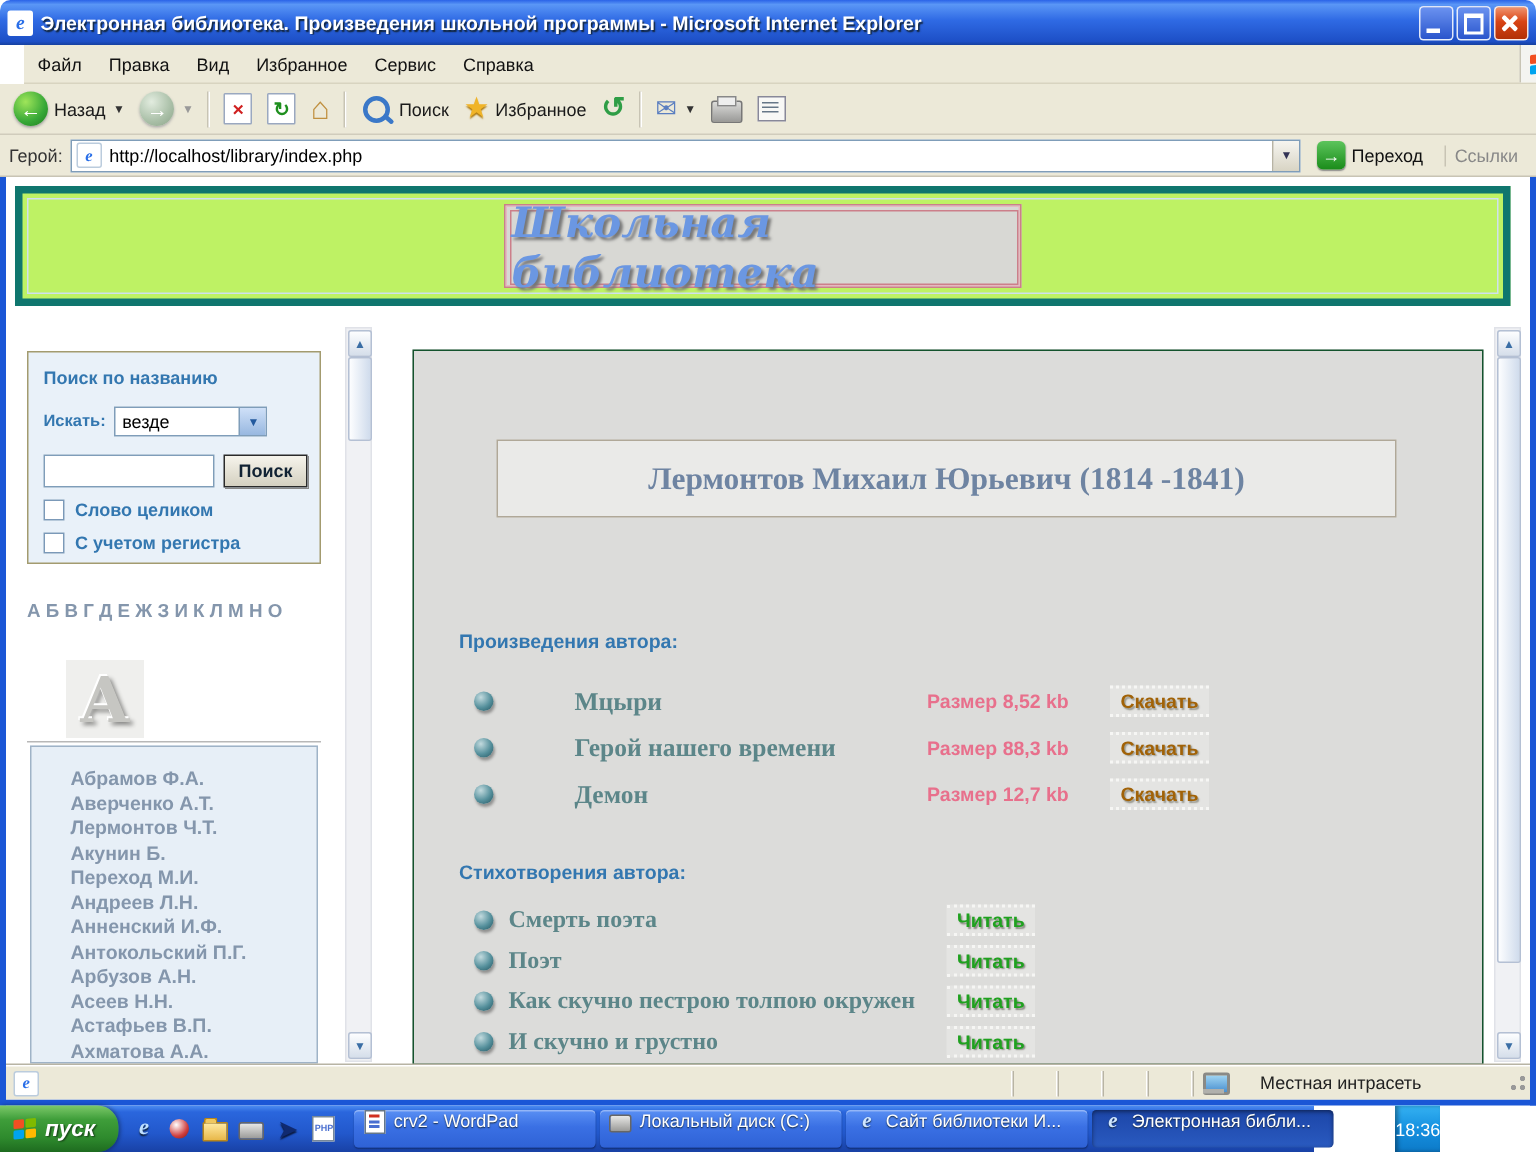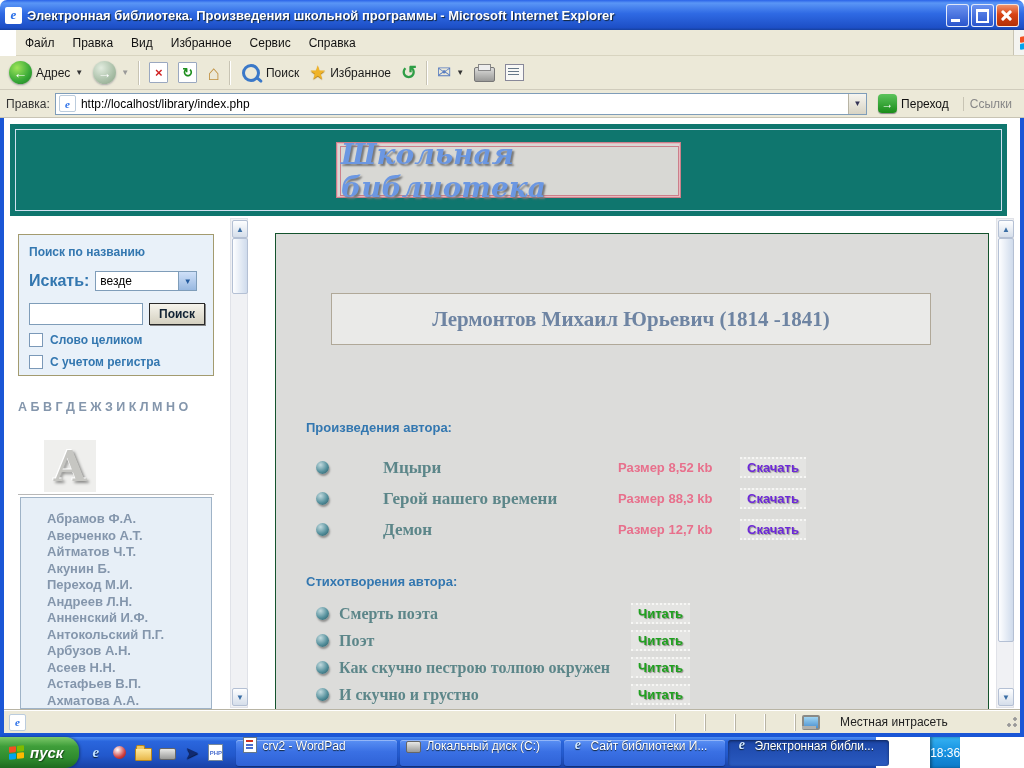--- a/index.html
+++ b/index.html
@@ -75,35 +75,35 @@
   .goarrow{width:19px;height:19px;border-radius:4px;background:linear-gradient(180deg,#5cc45c,#1a8c1a);
     color:#fff;font-weight:bold;display:flex;align-items:center;justify-content:center;box-shadow:0 1px 1px #888;}
   .linkslbl{color:#888;font-size:12px;padding:0 6px;border-left:1px solid #c8c4b4;margin-left:3px;}
 
   
   .frame-side{width:4px;top:118px;height:619px;background:#1a56d6;}
   .frame-bottom{left:0;top:733px;width:1024px;height:4px;background:#1a56d6;}
   .viewport{left:4px;top:118px;width:1016px;height:592px;background:#fff;overflow:hidden;}
 
   
-  .banner{position:absolute;left:6px;top:6px;width:997px;height:92px;background:#0f766e;
-    border:2px solid #0f766e;box-sizing:border-box;padding:3px;}
+  .banner{position:absolute;left:6px;top:6px;width:997px;height:80px;background:#bef264;
+    border:5px solid #0f766e;box-sizing:border-box;padding:3px;}
   .banner-inner{width:100%;height:100%;box-sizing:border-box;border:1px solid #cfe0ef;
     display:flex;align-items:center;justify-content:center;}
   .logo-box{width:345px;height:56px;background:#d8d8d4;border:1px solid #cc7f8a;box-sizing:border-box;
     padding:3px;box-shadow:0 0 0 1px #e6b9bf inset;}
   .logo-inner{width:100%;height:100%;border:1px solid #cc7f8a;display:flex;align-items:center;justify-content:center;}
   .logo-text{font:italic bold 28px "DejaVu Serif",serif;color:#6b97e2;text-shadow:2px 2px 2px #777;}
 
   
   .searchbox{position:absolute;left:14px;top:116px;width:196px;height:142px;background:#e9f1f9;
     border:1px solid #a39b6f;box-sizing:border-box;padding:10px 10px 0 10px;}
   .sb-title{font-size:12px;font-weight:bold;color:#3377b0;}
   .sb-row{display:flex;align-items:center;margin-top:12px;gap:6px;}
-  .sb-label{font-size:16px;font-weight:bold;color:#3377b0;}
+  .sb-label{font-size:11px;font-weight:bold;color:#3377b0;}
   .xpselect{width:102px;height:20px;background:#fff;border:1px solid #7f9db9;display:flex;align-items:center;box-sizing:border-box;}
   .xpselect .val{flex:1;font-size:12px;padding-left:4px;color:#000;}
   .xpselect .arr{width:17px;height:18px;background:linear-gradient(#cfe0f8,#98b8e0);border-left:1px solid #7f9db9;
     display:flex;align-items:center;justify-content:center;font-size:8px;color:#235a9e;}
   .sb-input{width:108px;height:18px;border:1px solid #7f9db9;background:#fff;font:12px "Liberation Sans",sans-serif;}
   .sb-btn{height:22px;padding:0 9px;background:linear-gradient(#f6f4ec,#d4d0c0);border:1px solid #2a2a2a;
     font:bold 12px "Liberation Sans",sans-serif;color:#123;box-shadow:1px 1px 0 #888;}
   .cb-row{display:flex;align-items:center;gap:7px;margin-top:8px;}
   .cb{width:12px;height:12px;background:#fff;border:1px solid #7b99b8;}
   .cb-lbl{font-size:12px;font-weight:bold;color:#3377b0;}
@@ -134,21 +134,21 @@
   .sec-heading{position:absolute;left:30px;font-size:13px;font-weight:bold;color:#3377b0;}
   .itemlist{position:absolute;left:40px;right:20px;}
   .item-row{display:flex;align-items:center;}
   .works .item-row{height:31px;} .poems .item-row{height:27px;}
   .bullet{width:13px;height:13px;border-radius:50%;flex:0 0 13px;
     background:radial-gradient(circle at 35% 30%,#c2dade,#55909c 55%,#23535e);
     box-shadow:1px 2px 2px rgba(0,0,0,.35);margin-right:10px;}
   .w-title{flex:0 0 235px;font:bold 17px "Liberation Serif",serif;color:#5c8689;white-space:nowrap;margin-left:44px;}
   .p-title{flex:0 0 292px;font:bold 16px "Liberation Serif",serif;color:#5c8689;white-space:nowrap;}
   .w-size{flex:0 0 122px;font-size:13px;font-weight:bold;color:#e8708c;white-space:nowrap;}
-  .dl-btn{font-size:13px;font-weight:bold;color:#6d28d9;text-shadow:1px 1px 1px #98988f;
+  .dl-btn{font-size:13px;font-weight:bold;color:#a16207;text-shadow:1px 1px 1px #98988f;
     background:#e4e4e2;border-top:2px dotted #f6f6f4;border-bottom:2px dotted #f6f6f4;padding:1px 7px;}
   .rd-btn{font-size:13px;font-weight:bold;color:#1fa11f;text-shadow:1px 1px 1px #8a8a82;
     background:#e4e4e2;border-top:2px dotted #f6f6f4;border-bottom:2px dotted #f6f6f4;padding:1px 7px;}
 
   
   .statusbar{left:4px;top:710px;width:1016px;height:23px;background:#ece9d8;box-sizing:border-box;
     border-top:1px solid #fff;box-shadow:0 -1px 0 #b8b4a4;display:flex;align-items:center;font-size:12px;color:#222;}
   .st-main{flex:1;display:flex;align-items:center;padding-left:5px;gap:5px;}
   .st-pane{height:17px;border-left:1px solid #b8b4a4;box-shadow:-1px 0 0 #fff;}
   .st-pane.small{width:29px;}
@@ -177,21 +177,21 @@
   .folder:before{content:"";position:absolute;left:0;top:-4px;width:7px;height:3px;
     background:#f0c860;border:1px solid #b8861a;border-bottom:0;border-radius:2px 2px 0 0;}
   .drive{width:16px;height:10px;background:linear-gradient(#e8e8e6,#9a9a98);border:1px solid #666;border-radius:2px;margin-top:3px;}
   .sphere{width:13px;height:13px;border-radius:50%;background:radial-gradient(circle at 35% 30%,#fff,#d04040 60%,#801010);}
   .swoosh{color:#102a70;font-size:15px;font-weight:bold;text-shadow:0 1px 1px #0a1a40;}
   .phpico{width:13px;height:15px;background:#fff;border:1px solid #789;font:bold 6px "Liberation Sans",sans-serif;
     color:#4a6fd0;display:flex;align-items:center;justify-content:center;}
   .taskbtnrow{display:flex;align-items:center;gap:3px;flex:1;padding-left:4px;}
   .taskbtn{width:161px;height:25px;border-radius:3px;box-sizing:border-box;
     background:linear-gradient(180deg,#5a90f4,#3a70e4 45%,#2f62d6);box-shadow:0 1px 0 rgba(255,255,255,.35) inset,0 1px 1px rgba(0,0,0,.3);
-    display:flex;align-items:flex-end;gap:5px;padding:13px 6px;color:#fff;font-size:12px;}
+    display:flex;align-items:flex-start;gap:5px;padding:0 6px;color:#fff;font-size:12px;}
   .taskbtn .tl{white-space:nowrap;overflow:hidden;text-overflow:ellipsis;text-shadow:0 1px 1px #123;}
   .taskbtn.active{background:linear-gradient(180deg,#1c46a8,#2a5ac0);box-shadow:0 1px 3px rgba(0,0,0,.5) inset;}
   .tico{width:15px;height:15px;flex:0 0 15px;display:flex;align-items:center;justify-content:center;}
   .wp-ico{width:12px;height:14px;background:#fff;border:1px solid #678;position:relative;}
   .wp-ico:before{content:"";position:absolute;left:2px;top:2px;width:7px;height:2px;background:#d03020;
     box-shadow:0 4px 0 #4a6fd0,0 7px 0 #4a6fd0;}
   .ie-e2{font:bold italic 14px "Liberation Serif",serif;color:#cfe6ff;text-shadow:0 1px 1px #123;}
   .lang{color:#fff;font-weight:bold;font-size:12px;padding:3px 8px;margin-left:4px;}
   .tray{height:31px;width:64px;margin-left:4px;display:flex;align-items:center;justify-content:center;
     background:linear-gradient(180deg,#35b2f2 0%,#1590e0 50%,#0d7ac8 100%);
@@ -231,21 +231,21 @@
         <i class="fg2"></i>
         <i class="fg3"></i>
         <i class="fg4"></i>
       </div>
   </div>
 </div>
 
 <div class="abs toolbar">
   <div class="tbtn">
     <div class="circ green">←</div>
-    <span>Адрес</span>
+    <span>Назад</span>
     <span class="dd">▼</span>
   </div>
   <div class="tbtn">
     <div class="circ gray">→</div>
     <span class="dd" style="color:#999">▼</span>
   </div>
   <div class="tsep"></div>
   <div class="tbtn">
     <div class="pageico stopx">×</div>
   </div>
@@ -274,21 +274,21 @@
   </div>
   <div class="tbtn">
     <span class="printer"></span>
   </div>
   <div class="tbtn">
     <span class="editico"></span>
   </div>
 </div>
 
 <div class="abs addrbar">
-  <span class="addrlabel">Правка:</span>
+  <span class="addrlabel">Герой:</span>
   <div class="addrfield">
     <div class="ie16">e</div>
     <input value="http://localhost/library/index.php" style="">
     <div class="addr-dd">▼</div>
   </div>
   <div class="gobtn">
     <div class="goarrow">→</div>
     <span>Переход</span>
   </div>
   <div class="linkslbl">Ссылки</div>
@@ -337,21 +337,21 @@
     <div>А Б В Г Д Е Ж З И К Л М Н О</div>
   </div>
   <div class="bigletter">А</div>
   <div class="side-hr"></div>
 
   <div class="authorbox">
     <div>
 
     <div class="author-item">Абрамов Ф.А.</div>
         <div class="author-item">Аверченко А.Т.</div>
-        <div class="author-item">Айтматов Ч.Т.</div>
+        <div class="author-item">Лермонтов Ч.Т.</div>
         <div class="author-item">Акунин Б.</div>
         <div class="author-item">Переход М.И.</div>
         <div class="author-item">Андреев Л.Н.</div>
         <div class="author-item">Анненский И.Ф.</div>
         <div class="author-item">Антокольский П.Г.</div>
         <div class="author-item">Арбузов А.Н.</div>
         <div class="author-item">Асеев Н.Н.</div>
         <div class="author-item">Астафьев В.П.</div>
         <div class="author-item">Ахматова А.А.</div>
       </div>

